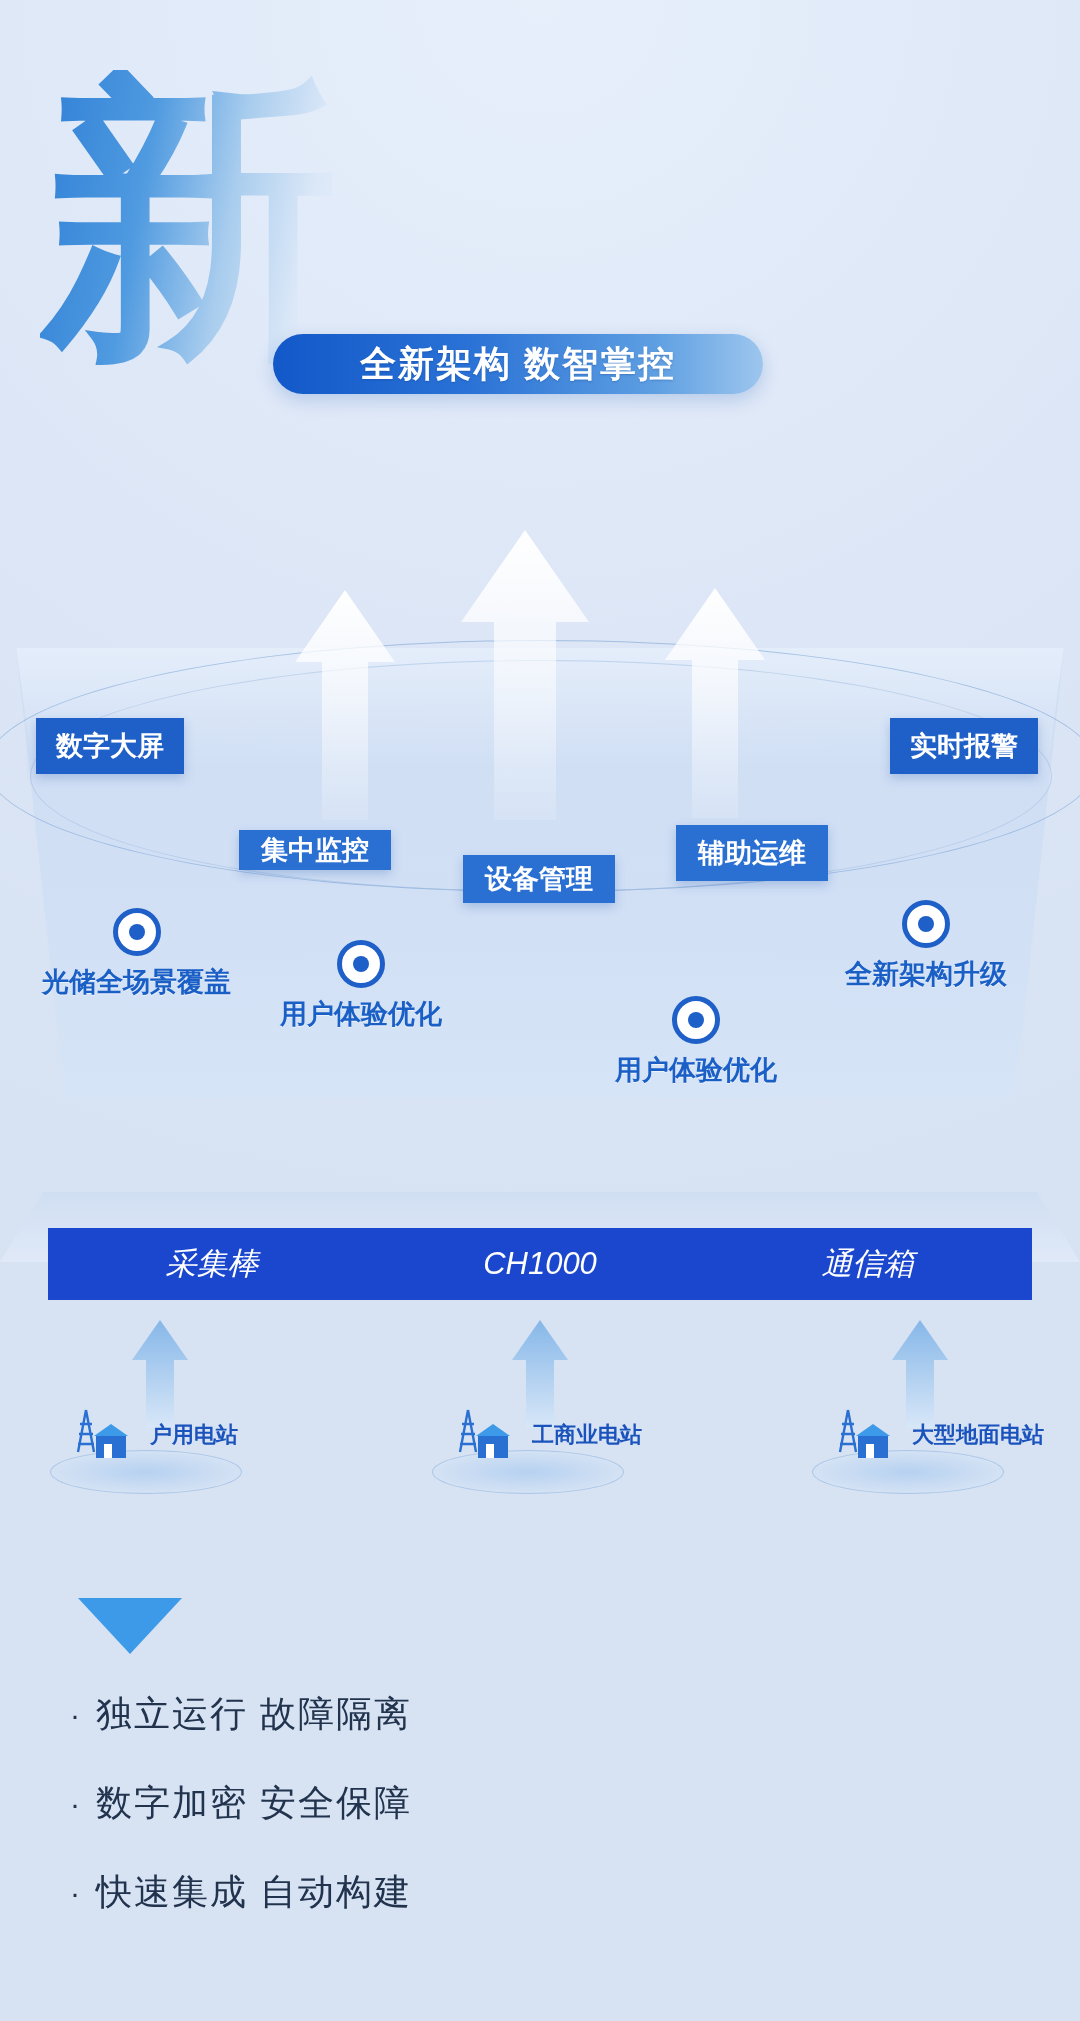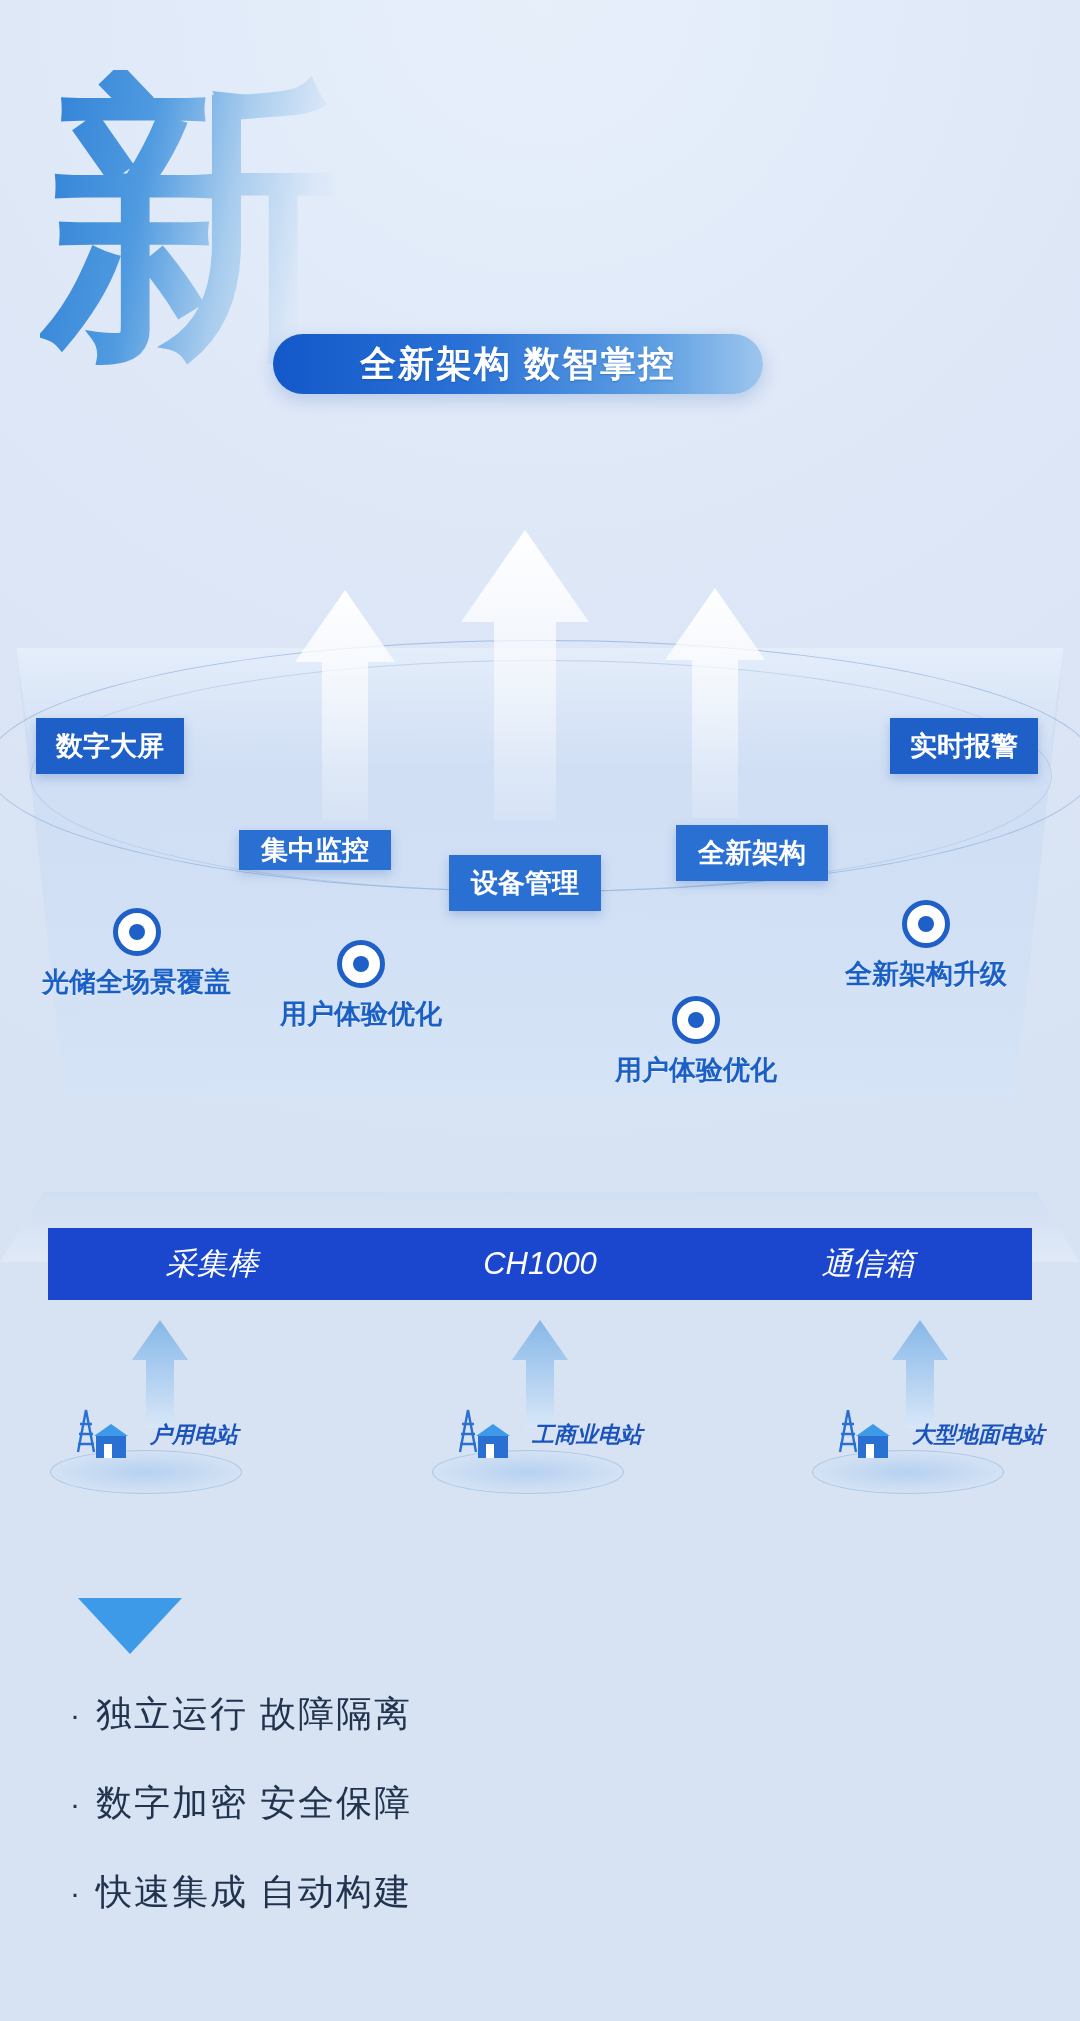--- a/index.html
+++ b/index.html
@@ -79,21 +79,21 @@
     position:absolute;
     background:#2a6fd2;
     color:#fff; font-weight:700;
     display:flex; align-items:center; justify-content:center;
     box-shadow:0 4px 10px rgba(26,85,170,.25);
     white-space:nowrap;
   }
   .tag.t-screen { left:36px;  top:718px; width:148px; height:56px; font-size:27px; background:#1f5fc8;}
   .tag.t-alarm  { left:890px; top:718px; width:148px; height:56px; font-size:27px; background:#1f5fc8;}
   .tag.t-monitor{ left:239px; top:830px; width:152px; height:40px; font-size:27px;}
-  .tag.t-device { left:449px; top:855px; width:152px; height:56px; font-size:27px;font-family:Liberation Mono, monospace;}
+  .tag.t-device { left:463px; top:855px; width:152px; height:48px; font-size:27px;font-family:Liberation Mono, monospace;}
   .tag.t-ops    { left:676px; top:825px; width:152px; height:56px; font-size:27px;}
 
   
   .feat{ position:absolute; }
   .feat .dot{
     width:38px; height:38px; border-radius:50%;
     border:5px solid #1f5fc8; background:#fff;
     display:flex; align-items:center; justify-content:center;
     margin:0 auto;
   }
@@ -128,21 +128,21 @@
   .dev-bar{
     position:absolute; left:48px; top:1228px; width:984px; height:72px;
     background:#1b47cf;
     display:flex; align-items:center;
   }
   .dev-bar .cell{
     flex:1; text-align:center; color:#fff; font-size:31px; font-weight:400;font-style:italic;
   }
   .up-arrow{ position:absolute; }
 
-  .station{ position:absolute;font-style:italic; }
+  .station{ position:absolute; }
   .station .plate{
     position:absolute; left:0; top:38px; width:190px; height:42px;
     border-radius:50%;
     background:radial-gradient(ellipse at center, rgba(176,206,240,.85) 0%, rgba(206,226,246,.35) 70%, rgba(206,226,246,0) 100%);
     border:1px solid rgba(120,165,215,.45);
   }
   .station .slabel{
     position:absolute; left:100px; top:8px;
     font-size:22px; font-weight:700; color:#1b53bd; white-space:nowrap;
   }
@@ -223,21 +223,21 @@
   <div class="tag t-alarm">
       <span>实时报警</span>
     </div>
   <div class="tag t-monitor">
       <span>集中监控</span>
     </div>
   <div class="tag t-device">
       <span>设备管理</span>
     </div>
   <div class="tag t-ops">
-      <span>全新架构</span>
+      <span>辅助运维</span>
     </div>
 
   <div class="feat f1">
     <div class="dot">
         <i></i>
       </div>
     <div class="ftxt">光储全场景覆盖</div>
   </div>
   <div class="feat f2">
     <div class="dot">

